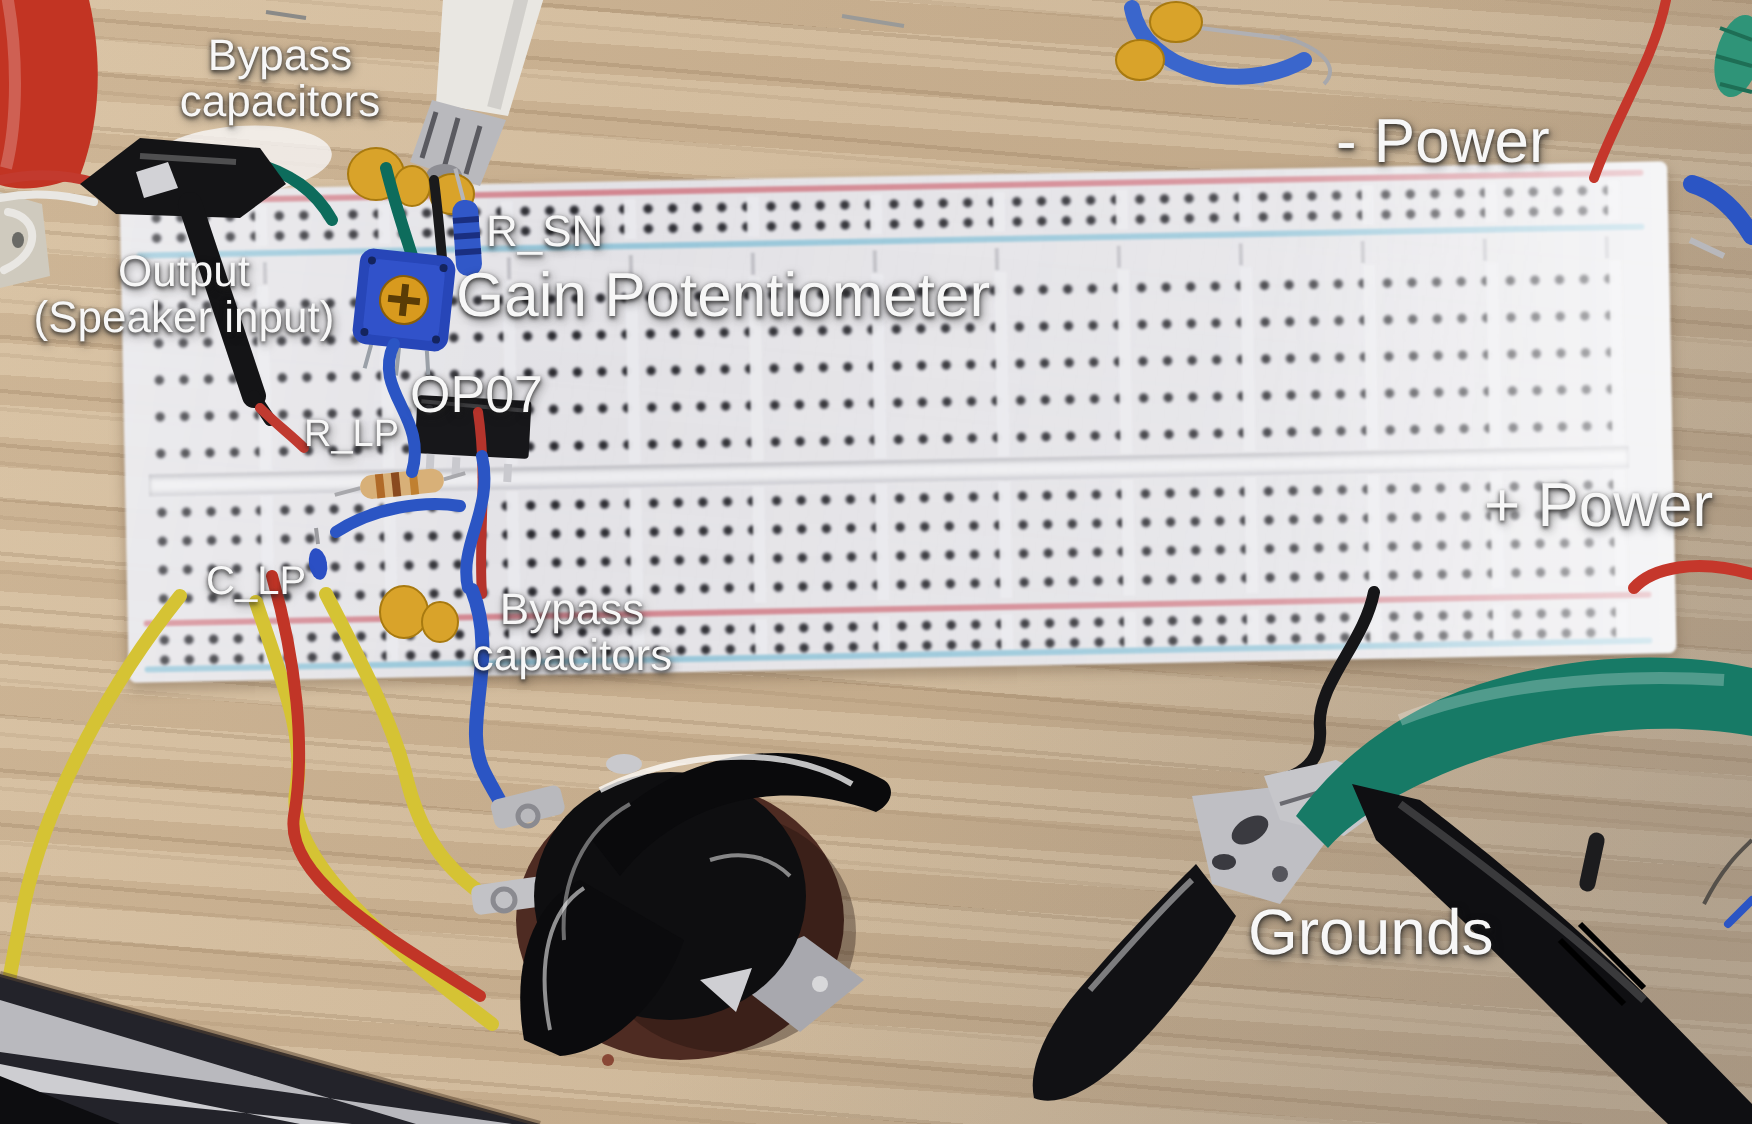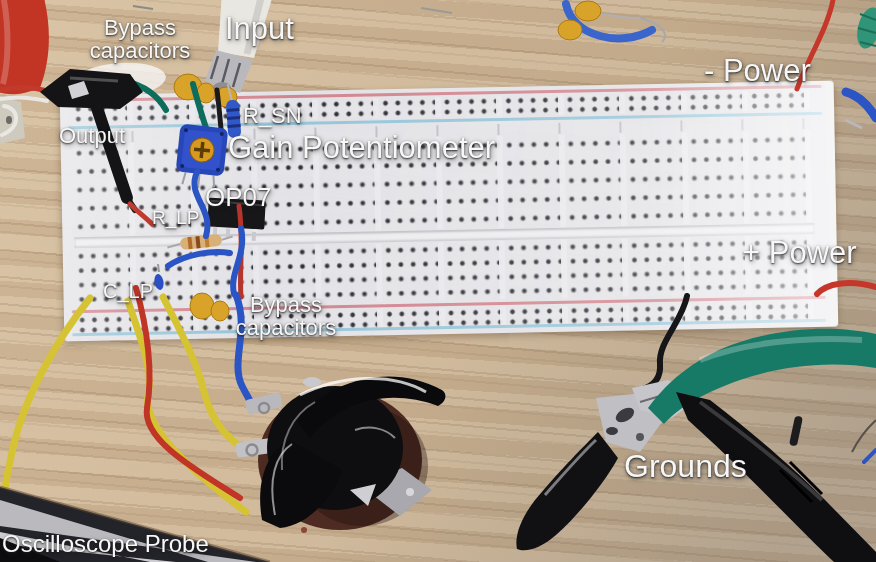--- a/index.html
+++ b/index.html
@@ -274,43 +274,42 @@
       <path d="M0,538 L60,562 L0,562 Z" fill="#0d0d10"></path>
       <path d="M0,487 L270,562" stroke="rgba(90,70,50,0.5)" stroke-width="3" fill="none"></path>
     </g>
   </svg>
 
   <div class="lbl lbl-center fs-med" style="left:78px;top:16px;width:124px">
     <span class="ln">Bypass</span>
     <span class="ln">capacitors</span>
   </div>
 
-  <div class="lbl fs-big" style="left:225px;top:13px">Input</div>
-
-  <div class="lbl fs-big" style="left:704px;top:55px">- Power</div>
+
+  <div class="lbl fs-big" style="left:668px;top:55px">- Power</div>
 
   <div class="lbl fs-med" style="left:243px;top:104px">R_SN</div>
 
   <div class="lbl fs-big" style="left:228px;top:132px">Gain Potentiometer</div>
 
   <div class="lbl lbl-center fs-med" style="left:12px;top:124px;width:160px">
     <span class="ln">Output</span>
+    <span class="ln">(Speaker input)</span>
   </div>
 
   <div class="lbl" style="left:205px;top:184px;font-size:26px">OP07</div>
 
   <div class="lbl" style="left:152px;top:208px;font-size:19px">R_LP</div>
 
   <div class="lbl fs-big" style="left:742px;top:237px">+ Power</div>
 
   <div class="lbl" style="left:103px;top:281px;font-size:20px">C_LP</div>
 
   <div class="lbl lbl-center fs-med" style="left:228px;top:293px;width:116px">
     <span class="ln">Bypass</span>
     <span class="ln">capacitors</span>
   </div>
 
 
   <div class="lbl" style="left:624px;top:450px;font-size:32px">Grounds</div>
 
-  <div class="lbl" style="left:2px;top:531px;font-size:24px">Oscilloscope Probe</div>
 
 </div>
 
 </body></html>

